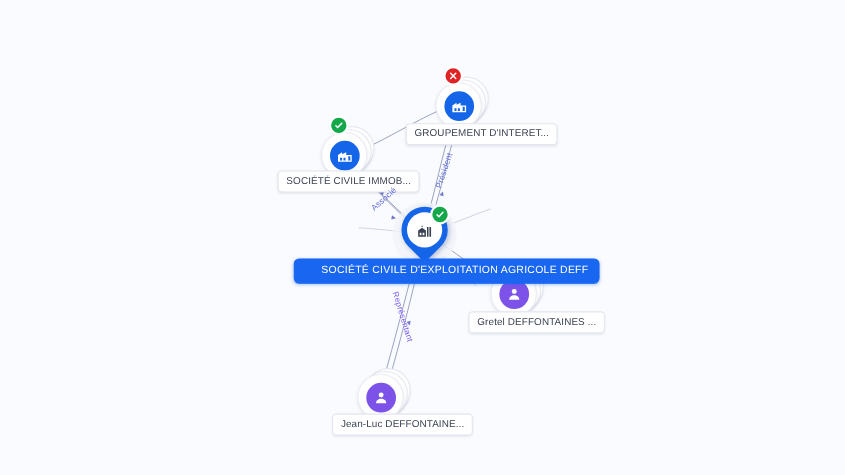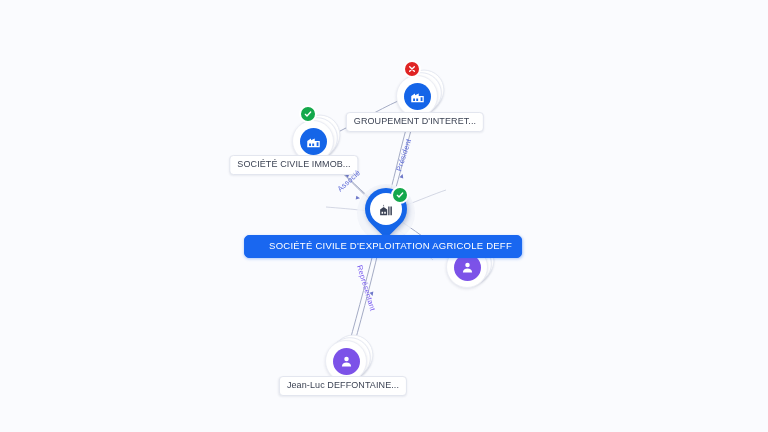--- a/index.html
+++ b/index.html
@@ -154,20 +154,21 @@
     white-space: nowrap;
     font-size: 9px;
     line-height: 1;
     letter-spacing: 0.1px;
     padding: 4px 7px 5px 7px;
     border-radius: 4px;
     background: #ffffff;
     border: 1px solid #e3e6ef;
     color: #3c4354;
     box-shadow: 0 1px 2px rgba(30,40,80,0.08);
+    margin-left: 23px;
   }
   .label.primary {
     background: #1967f0;
     border-color: #1967f0;
     color: #ffffff;
     font-size: 9.5px;
     letter-spacing: 0.25px;
     padding: 5px 9px 6px 24px;
     border-radius: 5px;
     box-shadow: 0 1px 3px rgba(25,103,240,0.35);
@@ -267,20 +268,21 @@
       <div class="disc">
         <div class="inner person">
           <svg width="15" height="15" viewBox="0 0 24 24" fill="#ffffff">
             <circle cx="12" cy="8" r="3.6"></circle>
             <path d="M4.6 20c0-4.1 3.3-6.4 7.4-6.4s7.4 2.3 7.4 6.4z"></path>
           </svg>
         </div>
       </div>
     </div>
   </div>
+  <div class="label" style="left:465px; top:283px;">Gretel DEFFONTAINES ...</div>
 
   <div class="node" style="left:345px; top:360px;">
     <div class="node-visual">
       <div class="stack s1"></div>
       <div class="stack s2"></div>
       <div class="disc">
         <div class="inner person">
           <svg width="15" height="15" viewBox="0 0 24 24" fill="#ffffff">
             <circle cx="12" cy="8" r="3.6"></circle>
             <path d="M4.6 20c0-4.1 3.3-6.4 7.4-6.4s7.4 2.3 7.4 6.4z"></path>

